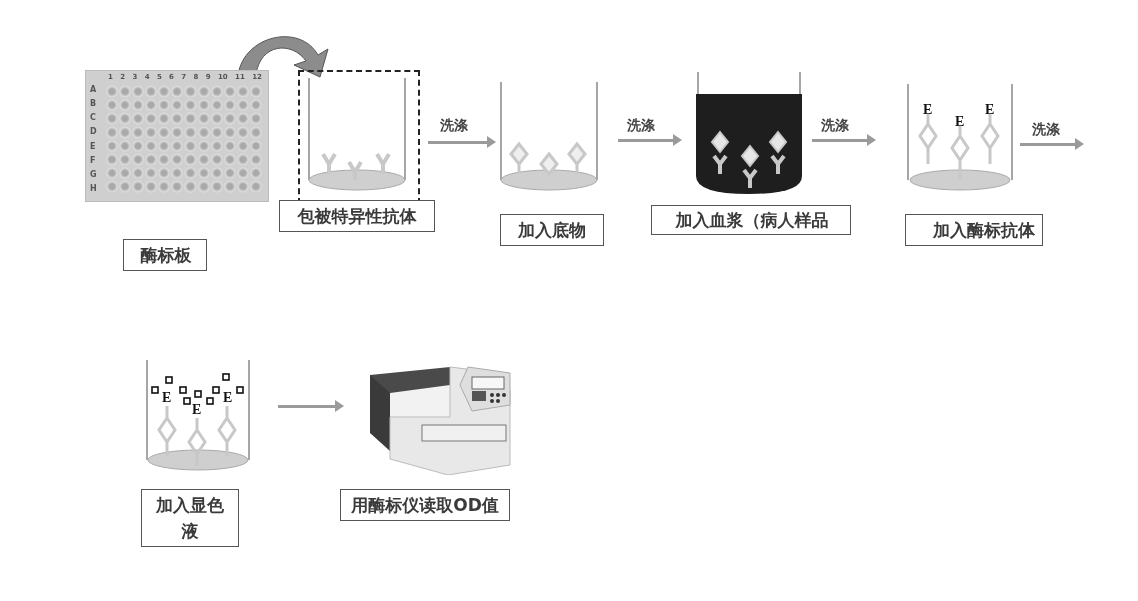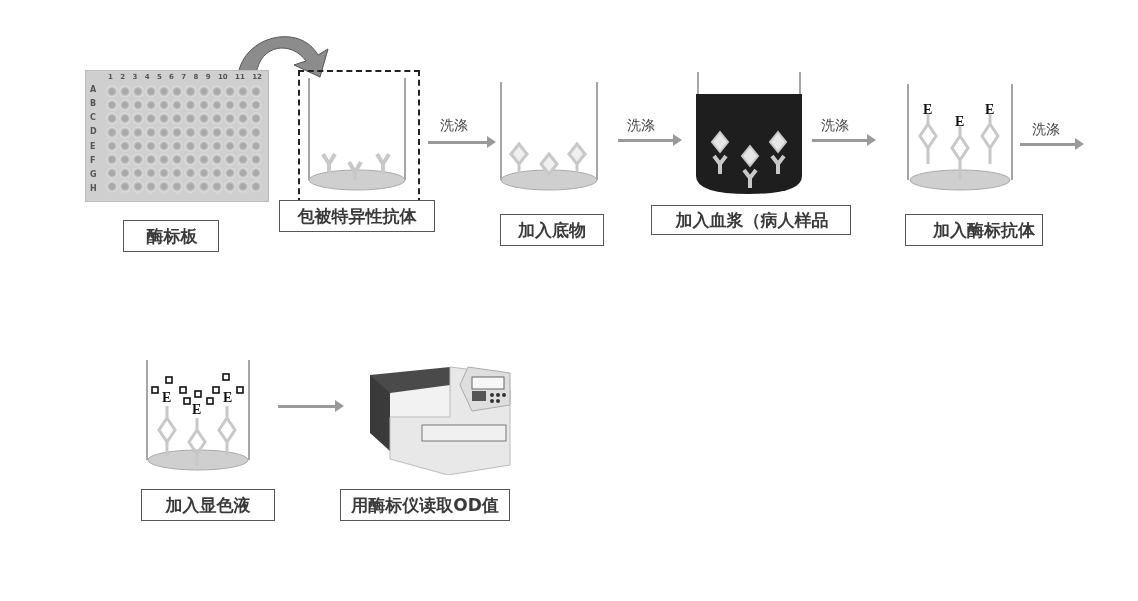--- a/index.html
+++ b/index.html
@@ -1,19 +1,19 @@
 <!DOCTYPE html>
 <html><head>
 <meta charset="utf-8">
 <style>
   html,body{margin:0;padding:0;background:#ffffff;}
   body{width:1138px;height:601px;position:relative;overflow:hidden;font-family:"DejaVu Sans",sans-serif;color:#333;}
   .abs{position:absolute;}
   .label-box{position:absolute;border:1.5px solid #555;background:#fff;font-size:17px;font-weight:bold;color:#3a3a3a;text-align:center;line-height:26px;padding:2px 6px;box-sizing:border-box;}
-  .wash{position:absolute;font-size:14px;font-weight:normal;color:#444;}
+  .wash{position:absolute;font-size:14px;font-weight:bold;color:#444;}
   .arrow{position:absolute;height:3px;background:#9a9a9a;}
   .arrow::after{content:"";position:absolute;right:-8px;top:-5px;border-left:9px solid #9a9a9a;border-top:6.5px solid transparent;border-bottom:6.5px solid transparent;}
   .plate{position:absolute;left:85px;top:70px;width:182px;height:130px;background:#cfcfcf;border:1px solid #bbb;}
   .plate .cols{position:absolute;left:22px;top:2px;right:6px;height:10px;display:flex;justify-content:space-between;font-size:7px;font-weight:bold;color:#555;}
   .plate .rows{position:absolute;left:4px;top:14px;bottom:8px;width:10px;display:flex;flex-direction:column;justify-content:space-between;font-size:8px;font-weight:bold;color:#555;}
   .plate .grid{position:absolute;left:20px;top:14px;right:6px;bottom:8px;display:grid;grid-template-columns:repeat(12,1fr);grid-template-rows:repeat(8,1fr);gap:1px;}
   .plate .well{border-radius:50%;background:radial-gradient(circle,#a9a9a9 30%,#dcdcdc 60%,#bdbdbd 100%);}
   .well-cup{position:absolute;}
 </style>
 </head>
@@ -140,21 +140,21 @@
       <div class="well"></div>
       <div class="well"></div>
       <div class="well"></div>
       <div class="well"></div>
       <div class="well"></div>
       <div class="well"></div>
       <div class="well"></div>
       <div class="well"></div>
     </div>
 </div>
-<div class="label-box" style="left:123px;top:220px;width:96px;padding-left:8px;">酶标板</div>
+<div class="label-box" style="left:123px;top:239px;width:84px;padding-left:8px;">酶标板</div>
 
 <div class="abs" style="left:298px;top:70px;width:118px;height:130px;border:2px dashed #222;border-style:dashed;"></div>
 <svg class="well-cup" style="left:303px;top:78px" width="108" height="118" viewBox="0 0 108 118">
   <line x1="6" y1="0" x2="6" y2="102" stroke="#888" stroke-width="1.5"></line>
   <line x1="102" y1="0" x2="102" y2="102" stroke="#888" stroke-width="1.5"></line>
   <ellipse cx="54" cy="102" rx="48" ry="10" fill="#cfcfcf" stroke="#aaa"></ellipse>
   <g stroke="#c8c8c8" stroke-width="4" fill="none">
     <path d="M20,76 L26,86 L32,76 M26,86 L26,96"></path>
     <path d="M46,84 L52,94 L58,84 M52,94 L52,102"></path>
     <path d="M74,76 L80,86 L86,76 M80,86 L80,96"></path>
@@ -245,21 +245,21 @@
       <rect x="23" y="17" width="6" height="6"></rect>
     <rect x="37" y="27" width="6" height="6"></rect>
       <rect x="41" y="38" width="6" height="6"></rect>
     <rect x="52" y="31" width="6" height="6"></rect>
       <rect x="64" y="38" width="6" height="6"></rect>
     <rect x="70" y="27" width="6" height="6"></rect>
       <rect x="80" y="14" width="6" height="6"></rect>
     <rect x="94" y="27" width="6" height="6"></rect>
   </g>
 </svg>
-<div class="label-box" style="left:141px;top:489px;width:134px;">加入显色液</div>
+<div class="label-box" style="left:141px;top:489px;width:98px;">加入显色液</div>
 
 <div class="arrow" style="left:278px;top:405px;width:58px;"></div>
 
 <svg class="abs" style="left:360px;top:355px" width="160" height="120" viewBox="0 0 160 120">
   <path d="M10,20 L90,12 L90,96 L10,78 Z" fill="#4a4a4a"></path>
   <path d="M10,20 L30,38 L30,96 L10,78 Z" fill="#3a3a3a"></path>
   <path d="M30,38 L90,30 L90,62 L30,62 Z" fill="#f2f2f2"></path>
   <path d="M90,12 L140,18 L150,36 L150,110 L88,120 L30,104 L30,62 L90,62 Z" fill="#e8e8e8" stroke="#bbb"></path>
   <path d="M108,12 L150,18 L150,50 L112,56 L100,30 Z" fill="#dedede" stroke="#aaa"></path>
   <rect x="112" y="22" width="32" height="12" fill="#f7f7f7" stroke="#666"></rect>

